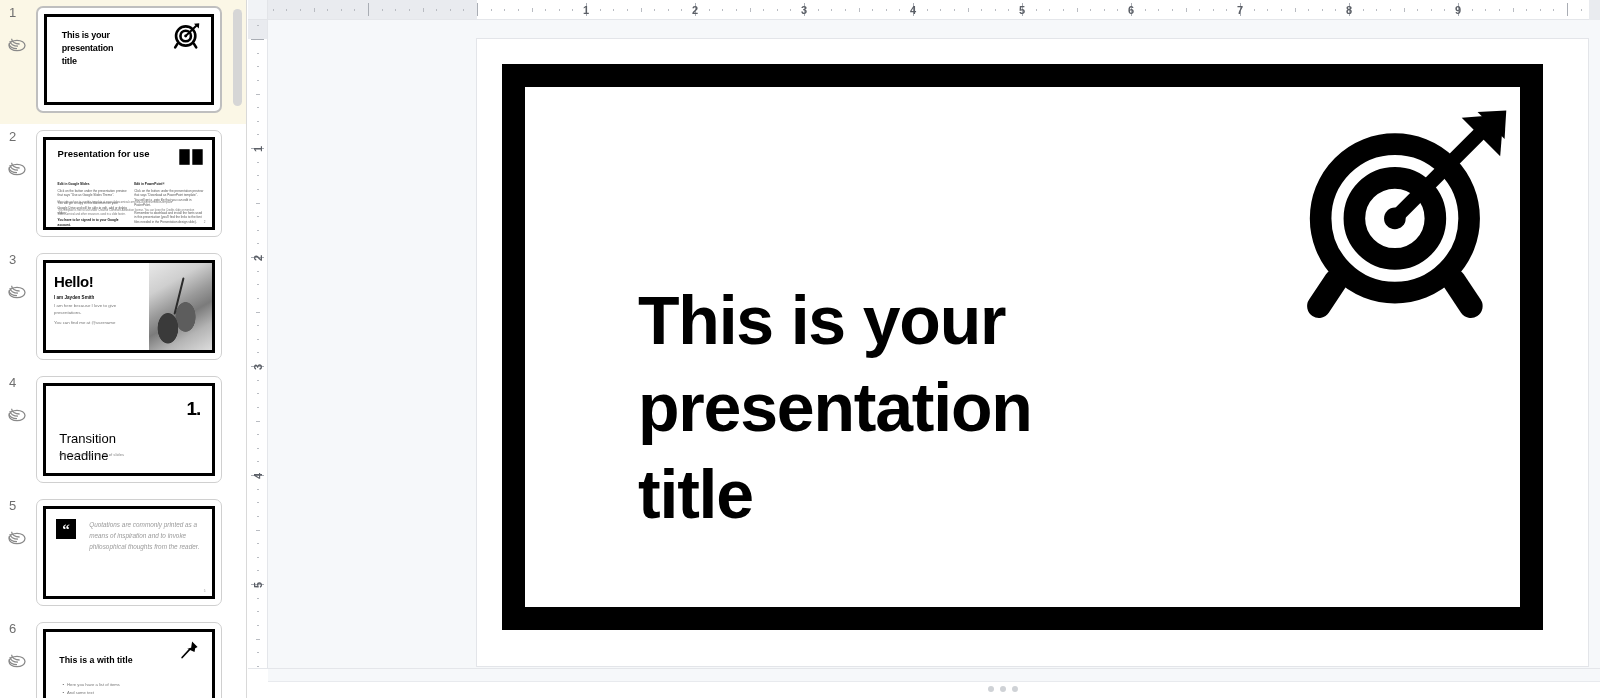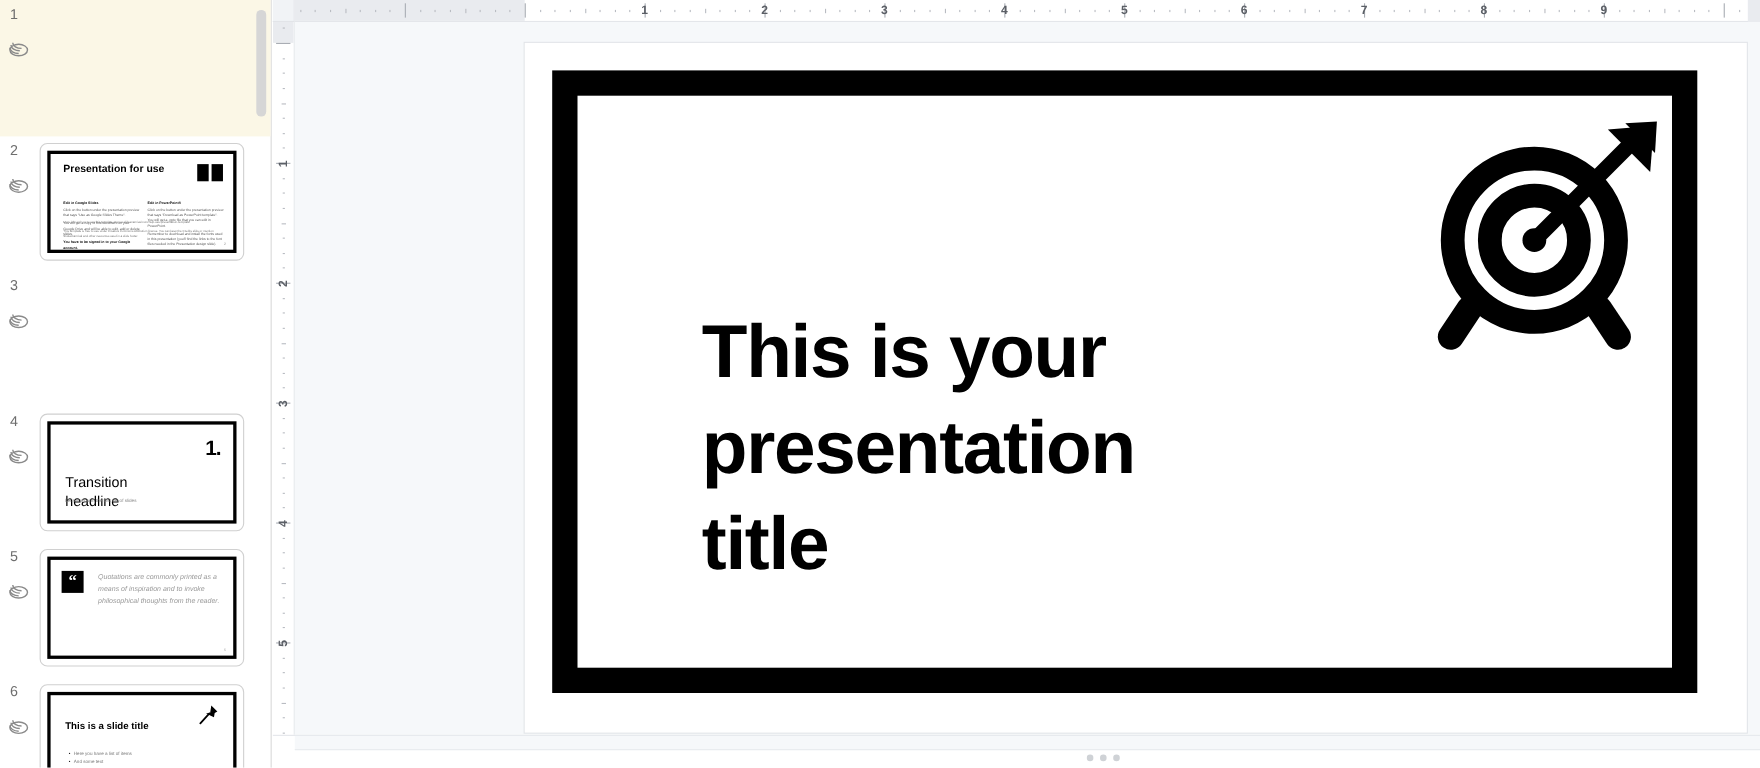--- a/index.html
+++ b/index.html
@@ -179,20 +179,35 @@
   <div id="slide-panel">
 
     <div class="slide-row selected" style="height:124px">
       <div class="slide-num">1</div>
       <svg class="layers-icon" viewBox="0 0 24 24">
         <ellipse cx="12" cy="15.5" rx="8" ry="5.2" fill="none" stroke="#8a8a8a" stroke-width="1.3"></ellipse>
         <path d="M4 13.5 C4 16.4 7.6 18.7 12 18.7" fill="none" stroke="#8a8a8a" stroke-width="1.3"></path>
         <path d="M5 11 C5 14 8.6 16.2 13 16.2" fill="none" stroke="#8a8a8a" stroke-width="1.3"></path>
         <path d="M6.6 8.8 C6.6 11.8 10.2 14 14.6 14" fill="none" stroke="#8a8a8a" stroke-width="1.3"></path>
       </svg>
+      <div class="thumb-wrap">
+        <div class="thumb">
+          <div class="t1-title" style="white-space:pre-line">This is your
+presentation
+title</div>
+          <svg class="t1-icon" viewBox="0 0 64 64">
+            <circle cx="29" cy="32" r="22" fill="none" stroke="#000" stroke-width="6"></circle>
+            <circle cx="29" cy="32" r="12" fill="none" stroke="#000" stroke-width="6"></circle>
+            <circle cx="29" cy="32" r="3.3" fill="#000"></circle>
+            <path d="M10 50 L5 58 M48 50 L53 58" stroke="#000" stroke-width="6" stroke-linecap="round"></path>
+            <path d="M29 32 L55 7" stroke="#000" stroke-width="4.5" stroke-linecap="round"></path>
+            <path d="M48 4 L60 3 L59 15 Z" fill="#000"></path>
+          </svg>
+        </div>
+      </div>
     </div>
 
     <div class="slide-row" style="height:123px">
       <div class="slide-num">2</div>
       <svg class="layers-icon" viewBox="0 0 24 24">
         <ellipse cx="12" cy="15.5" rx="8" ry="5.2" fill="none" stroke="#8a8a8a" stroke-width="1.3"></ellipse>
         <path d="M4 13.5 C4 16.4 7.6 18.7 12 18.7" fill="none" stroke="#8a8a8a" stroke-width="1.3"></path>
         <path d="M5 11 C5 14 8.6 16.2 13 16.2" fill="none" stroke="#8a8a8a" stroke-width="1.3"></path>
         <path d="M6.6 8.8 C6.6 11.8 10.2 14 14.6 14" fill="none" stroke="#8a8a8a" stroke-width="1.3"></path>
       </svg>
@@ -227,20 +242,33 @@
     </div>
 
     <div class="slide-row" style="height:123px">
       <div class="slide-num">3</div>
       <svg class="layers-icon" viewBox="0 0 24 24">
         <ellipse cx="12" cy="15.5" rx="8" ry="5.2" fill="none" stroke="#8a8a8a" stroke-width="1.3"></ellipse>
         <path d="M4 13.5 C4 16.4 7.6 18.7 12 18.7" fill="none" stroke="#8a8a8a" stroke-width="1.3"></path>
         <path d="M5 11 C5 14 8.6 16.2 13 16.2" fill="none" stroke="#8a8a8a" stroke-width="1.3"></path>
         <path d="M6.6 8.8 C6.6 11.8 10.2 14 14.6 14" fill="none" stroke="#8a8a8a" stroke-width="1.3"></path>
       </svg>
+      <div class="thumb-wrap">
+        <div class="thumb">
+          <div class="t3-img">
+            <div class="t3-pencil"></div>
+          </div>
+          <div class="t3-left">
+            <div class="t3-hello">Hello!</div>
+            <div class="t3-sub">I am Jayden Smith</div>
+            <div class="t3-p">I am here because I love to give presentations.</div>
+            <div class="t3-p">You can find me at @username</div>
+          </div>
+        </div>
+      </div>
     </div>
 
     <div class="slide-row" style="height:123px">
       <div class="slide-num">4</div>
       <svg class="layers-icon" viewBox="0 0 24 24">
         <ellipse cx="12" cy="15.5" rx="8" ry="5.2" fill="none" stroke="#8a8a8a" stroke-width="1.3"></ellipse>
         <path d="M4 13.5 C4 16.4 7.6 18.7 12 18.7" fill="none" stroke="#8a8a8a" stroke-width="1.3"></path>
         <path d="M5 11 C5 14 8.6 16.2 13 16.2" fill="none" stroke="#8a8a8a" stroke-width="1.3"></path>
         <path d="M6.6 8.8 C6.6 11.8 10.2 14 14.6 14" fill="none" stroke="#8a8a8a" stroke-width="1.3"></path>
       </svg>
@@ -273,21 +301,21 @@
     <div class="slide-row" style="height:123px">
       <div class="slide-num">6</div>
       <svg class="layers-icon" viewBox="0 0 24 24">
         <ellipse cx="12" cy="15.5" rx="8" ry="5.2" fill="none" stroke="#8a8a8a" stroke-width="1.3"></ellipse>
         <path d="M4 13.5 C4 16.4 7.6 18.7 12 18.7" fill="none" stroke="#8a8a8a" stroke-width="1.3"></path>
         <path d="M5 11 C5 14 8.6 16.2 13 16.2" fill="none" stroke="#8a8a8a" stroke-width="1.3"></path>
         <path d="M6.6 8.8 C6.6 11.8 10.2 14 14.6 14" fill="none" stroke="#8a8a8a" stroke-width="1.3"></path>
       </svg>
       <div class="thumb-wrap">
         <div class="thumb">
-          <div class="t6-title">This is a slide title</div>
+          <div class="t6-title">This is a with title</div>
           <svg class="t6-pin" viewBox="0 0 32 32">
             <path d="M20.5 3.5 L28.5 11.5 L25 13.5 L24 19 L13.5 14 L19 13 Z" fill="#000"></path>
             <path d="M18 14 L6 27" stroke="#000" stroke-width="2.4" stroke-linecap="round"></path>
           </svg>
           <div class="t6-list">
             <div class="t6-li">Here you have a list of items</div>
             <div class="t6-li">And some text</div>
           </div>
         </div>
       </div>

